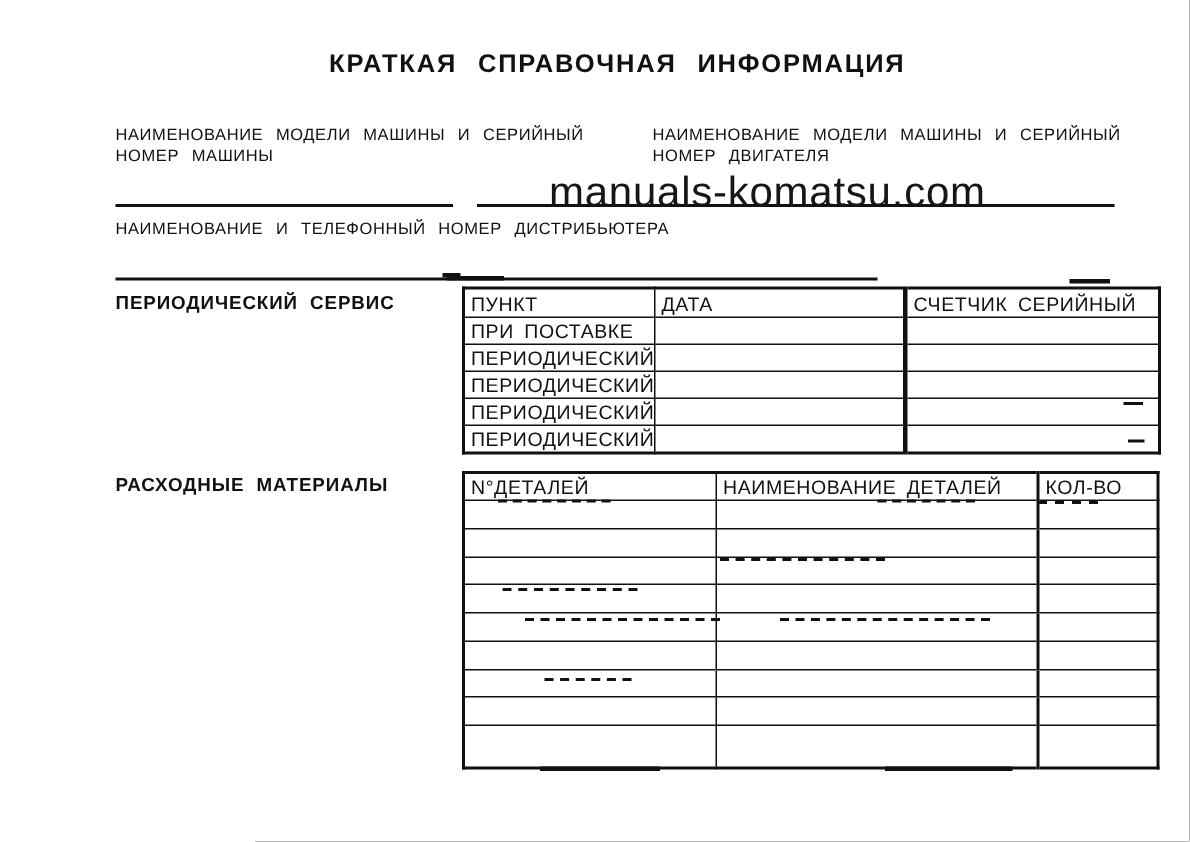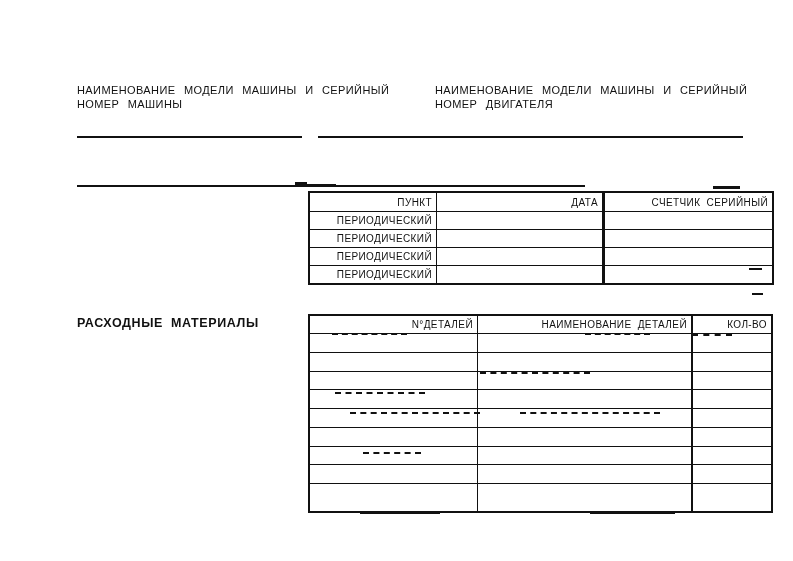--- a/index.html
+++ b/index.html
@@ -44,25 +44,25 @@
   }
   .section-lbl{
     font-size:12.5px;font-weight:bold;
     letter-spacing:.6px;word-spacing:4px;white-space:nowrap;
   }
   .sec-periodic{left:77px;top:195px;}
   .sec-consum{left:77px;top:316px;}
 
   table{border-collapse:collapse;table-layout:fixed;}
   td,th{
-    font-size:10px;font-weight:normal;
+    font-size:13px;font-weight:normal;
     letter-spacing:.4px;word-spacing:3px;
     padding:0 4px;overflow:hidden;white-space:nowrap;
     border:1px solid var(--ink);
-    text-align:right;vertical-align:middle;
+    text-align:left;vertical-align:middle;
   }
   .t-service{left:308px;top:191px;width:440px;}
   .t-service table{width:440px;border:2px solid var(--ink);}
   .t-service th{height:18px;}
   .t-service td{height:17px;}
   .t-service .c1{width:118px;}
   .t-service .c2{width:157px;}
   .t-service .c3{width:159px;border-left:3px solid var(--ink);}
 
   .t-consum{left:308px;top:314px;width:440px;}
@@ -74,44 +74,53 @@
   .t-consum tr.faint td{border-bottom:1px dashed #4a4a4a;}
 
   .noise{background:var(--ink);}
   .noise.dash{background:transparent;border-top:2px dashed var(--ink);height:0 !important;}
 </style>
 </head>
 <body>
 
 <div class="page">
 
+  <div class="abs title">КРАТКАЯ СПРАВОЧНАЯ ИНФОРМАЦИЯ</div>
 
   <div class="abs lbl lbl-machine">НАИМЕНОВАНИЕ МОДЕЛИ МАШИНЫ И СЕРИЙНЫЙ
 НОМЕР МАШИНЫ</div>
   <div class="abs lbl lbl-engine">НАИМЕНОВАНИЕ МОДЕЛИ МАШИНЫ И СЕРИЙНЫЙ
 НОМЕР ДВИГАТЕЛЯ</div>
 
   <div class="abs fill-line line-left"></div>
   <div class="abs fill-line line-right"></div>
 
-
+  <div class="abs watermark">manuals-komatsu.com</div>
+
+  <div class="abs lbl lbl-distrib">НАИМЕНОВАНИЕ И ТЕЛЕФОННЫЙ НОМЕР ДИСТРИБЬЮТЕРА</div>
 
   <div class="abs fill-line line-service"></div>
 
+  <div class="abs section-lbl sec-periodic">ПЕРИОДИЧЕСКИЙ СЕРВИС</div>
 
   <div class="abs t-service">
     <table>
       <thead>
         <tr>
           <th class="c1">ПУНКТ</th>
           <th class="c2">ДАТА</th>
           <th class="c3">СЧЕТЧИК СЕРИЙНЫЙ</th>
         </tr>
       </thead>
       <tbody>
+        <tr>
+          <td class="c1">ПРИ ПОСТАВКЕ</td>
+          <td class="c2"></td>
+          <td class="c3"></td>
+        </tr>
         <tr>
           <td class="c1">ПЕРИОДИЧЕСКИЙ</td>
           <td class="c2"></td>
           <td class="c3"></td>
         </tr>
         <tr>
           <td class="c1">ПЕРИОДИЧЕСКИЙ</td>
           <td class="c2"></td>
           <td class="c3"></td>
         </tr>

